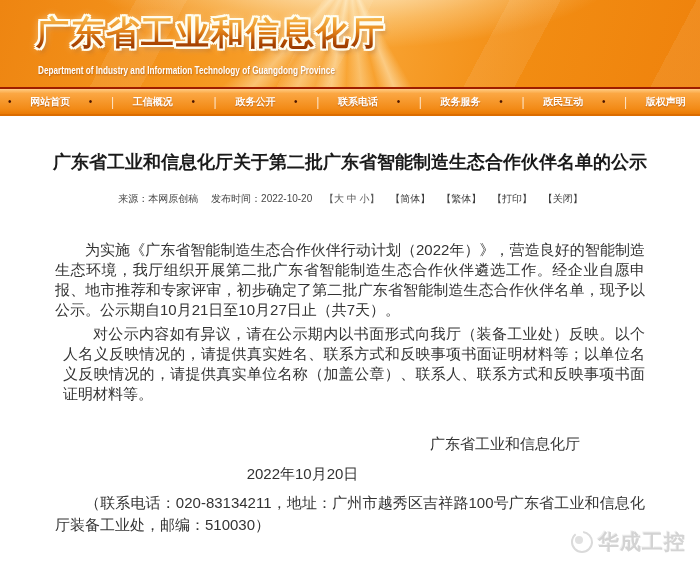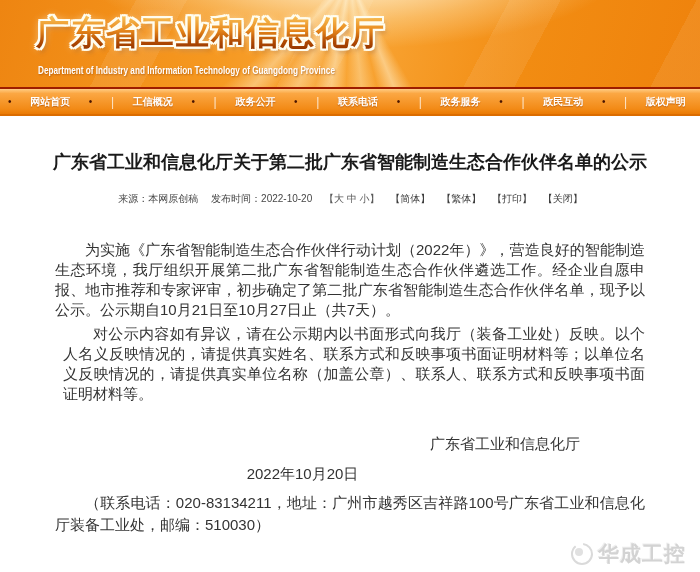--- a/index.html
+++ b/index.html
@@ -78,21 +78,21 @@
   .para { text-indent:2em; margin-top:0; text-align:justify; }
   .para-1 { margin-top:33px; }
   .para-2 { margin-top:4px;margin-left:8px; }
   .attachment-line { margin-top:33px; text-indent:2em; cursor:pointer; }
   .signature { margin-top:30px; text-align:right; padding-right:65px; line-height:20px; }
   .sign-date { margin-top:10px; text-align:center; padding-right:95px; line-height:20px; }
   .contact { margin-top:8px; text-indent:2em; line-height:22px; text-align:justify; }
 
   
   .watermark {
-    position:absolute; right:14px; bottom:4px; display:flex; align-items:center; gap:4px;
+    position:absolute; right:14px; bottom:16px; display:flex; align-items:center; gap:4px;
     color:#cfcfcf; opacity:.9;
   }
   .watermark-text {
     font-size:21px; font-weight:bold; letter-spacing:1px;
     text-shadow:1px 1px 0 #ffffff, -1px -1px 0 #ededed;
   }
   .watermark-logo { width:24px; height:24px; }
 </style>
 </head>
 <body>

